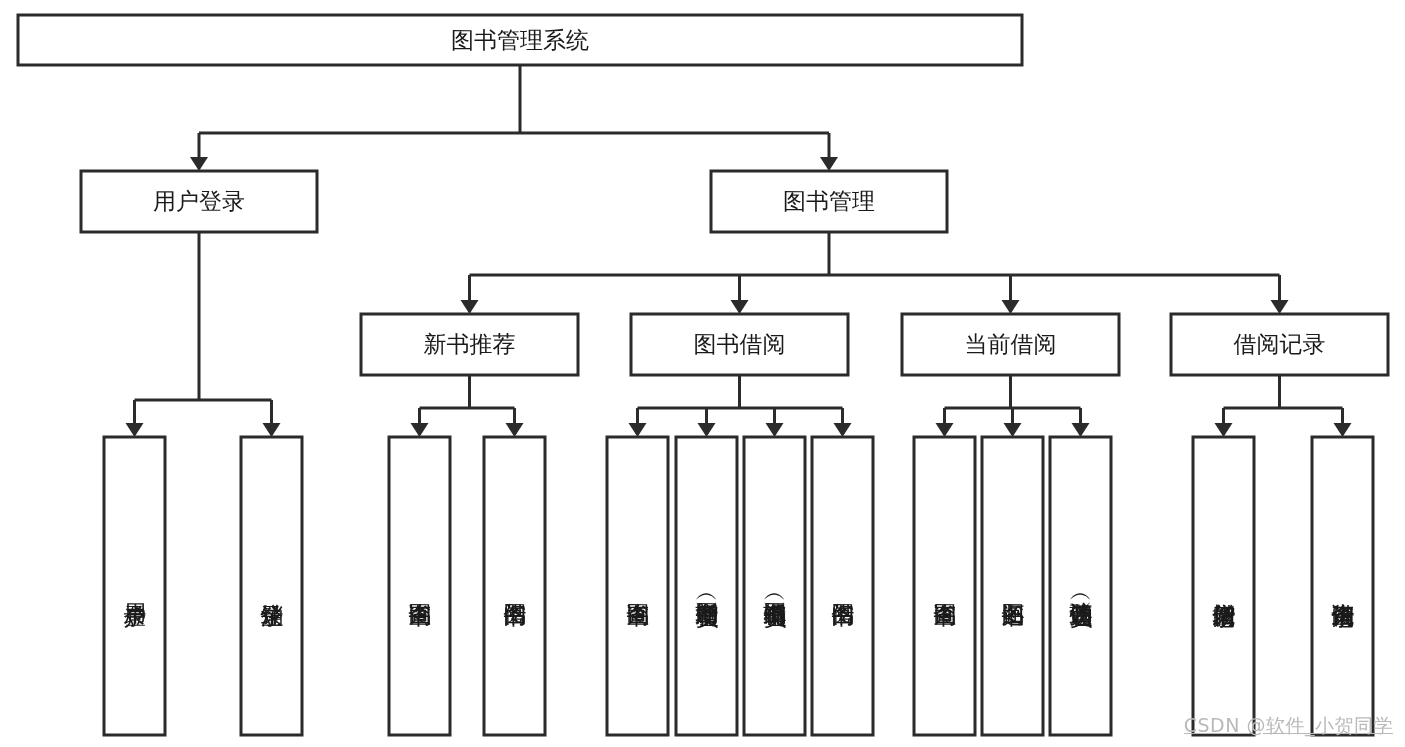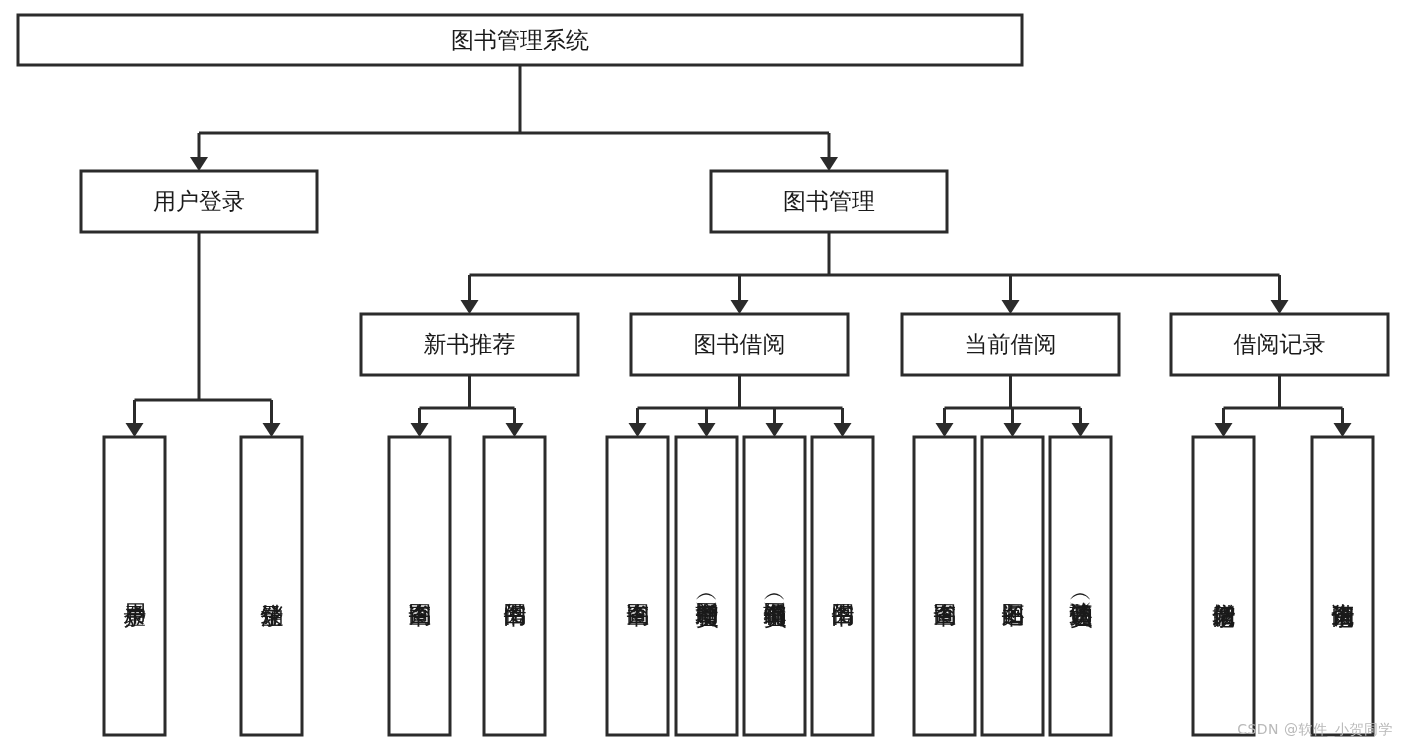--- a/index.html
+++ b/index.html
@@ -59,24 +59,25 @@
     letter-spacing: 0.5px;
     writing-mode: vertical-rl;
     text-orientation: upright;
     white-space: nowrap;
     pointer-events: none;
   }
   #watermark {
     position: absolute;
     right: 6px;
     bottom: 8px;
-    font-size: 14px;
+    font-size: 19px;
     color: #b9b9b9;
     letter-spacing: 0.5px;
     user-select: none;
+    text-decoration: underline;
   }
 </style>
 </head>
 <body>
 
 <div id="diagram-root">
 
   <svg id="tree-svg" viewBox="0 0 1405 747">
     <defs>
       <marker id="arrow" viewBox="0 0 12 14" refX="6" refY="13" markerWidth="12" markerHeight="14" orient="auto-start-reverse" markerUnits="userSpaceOnUse">

